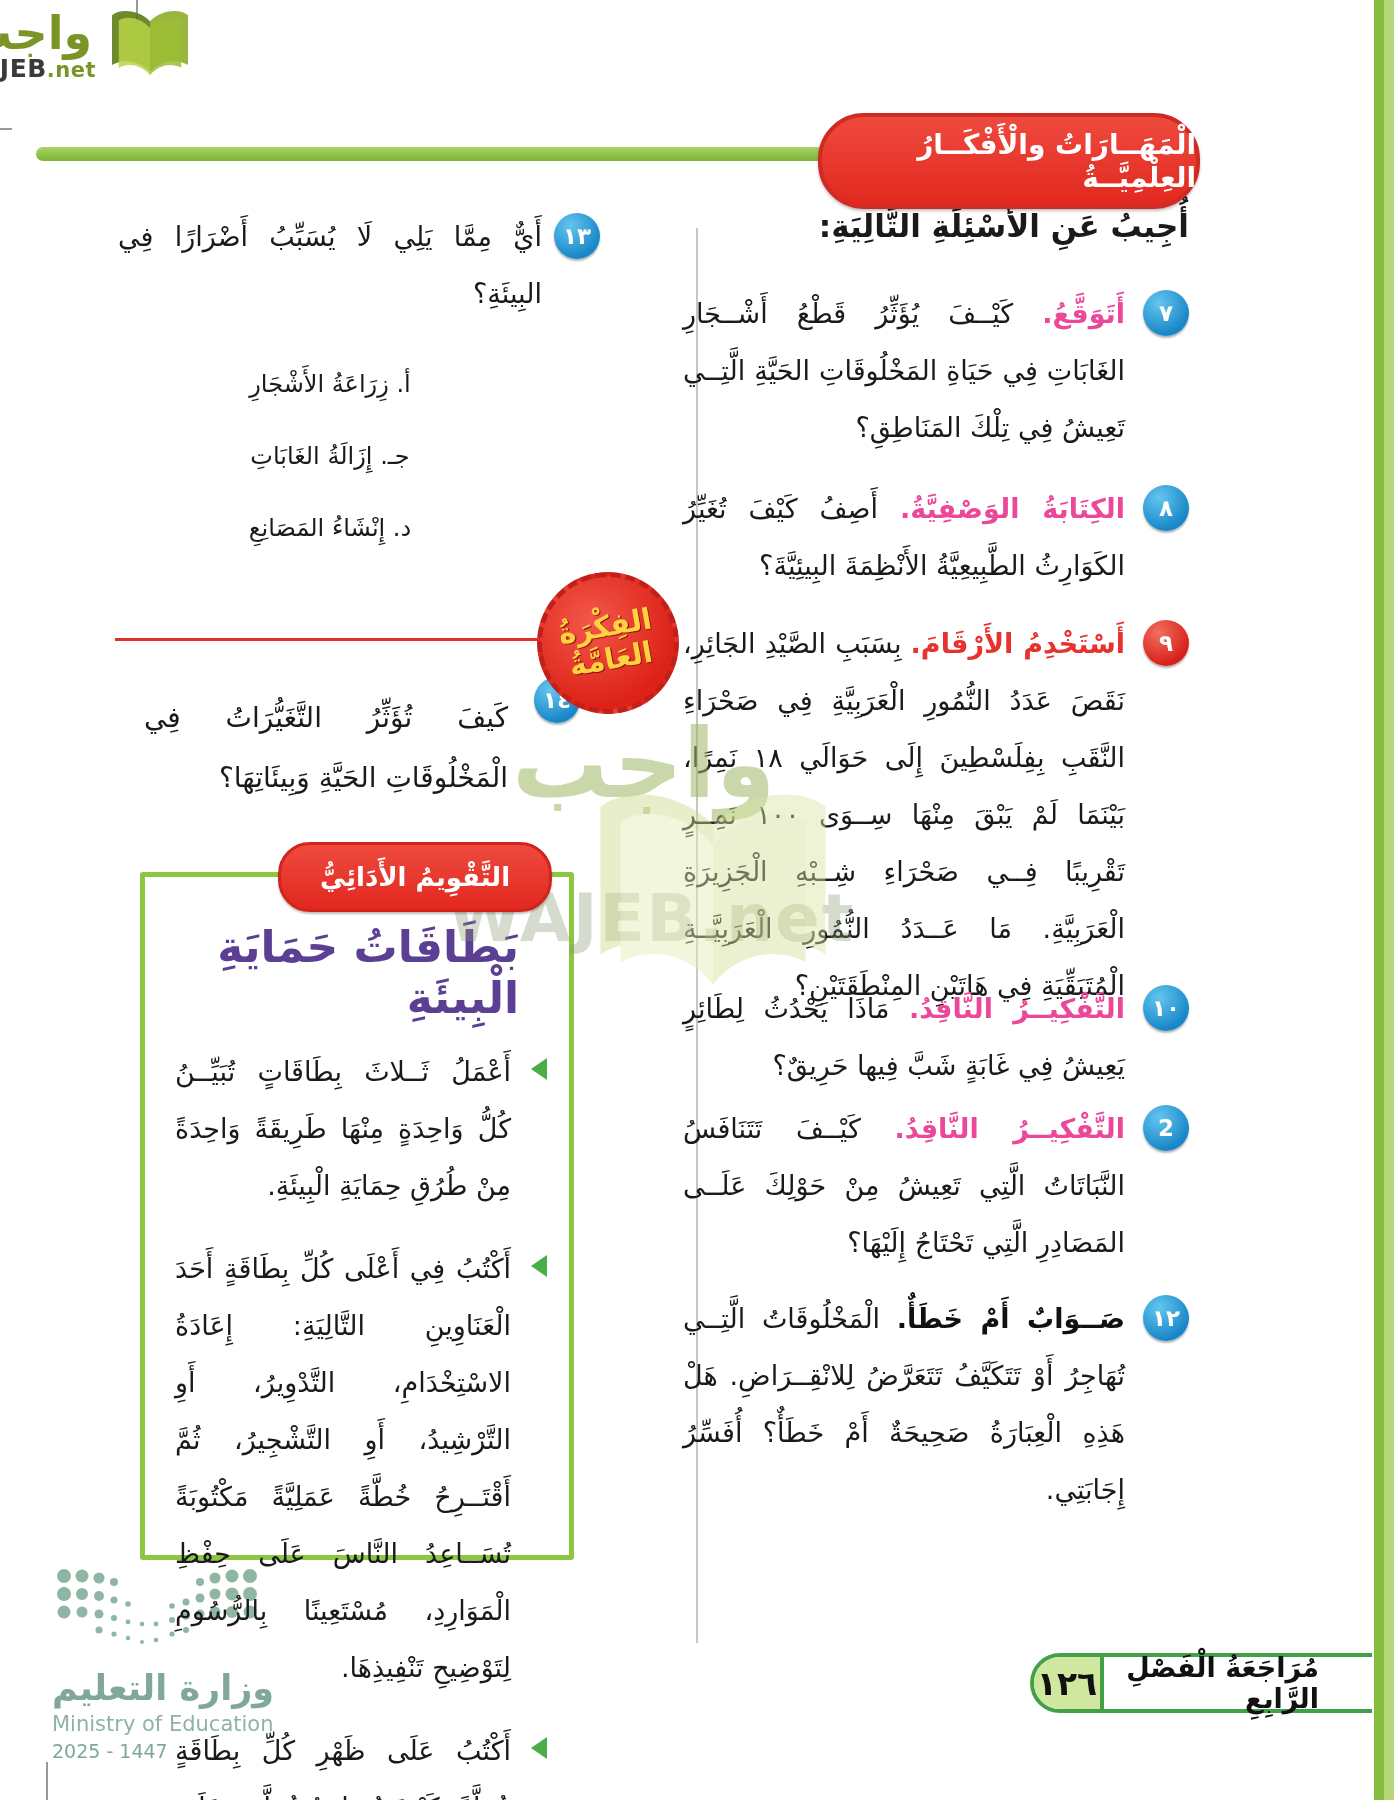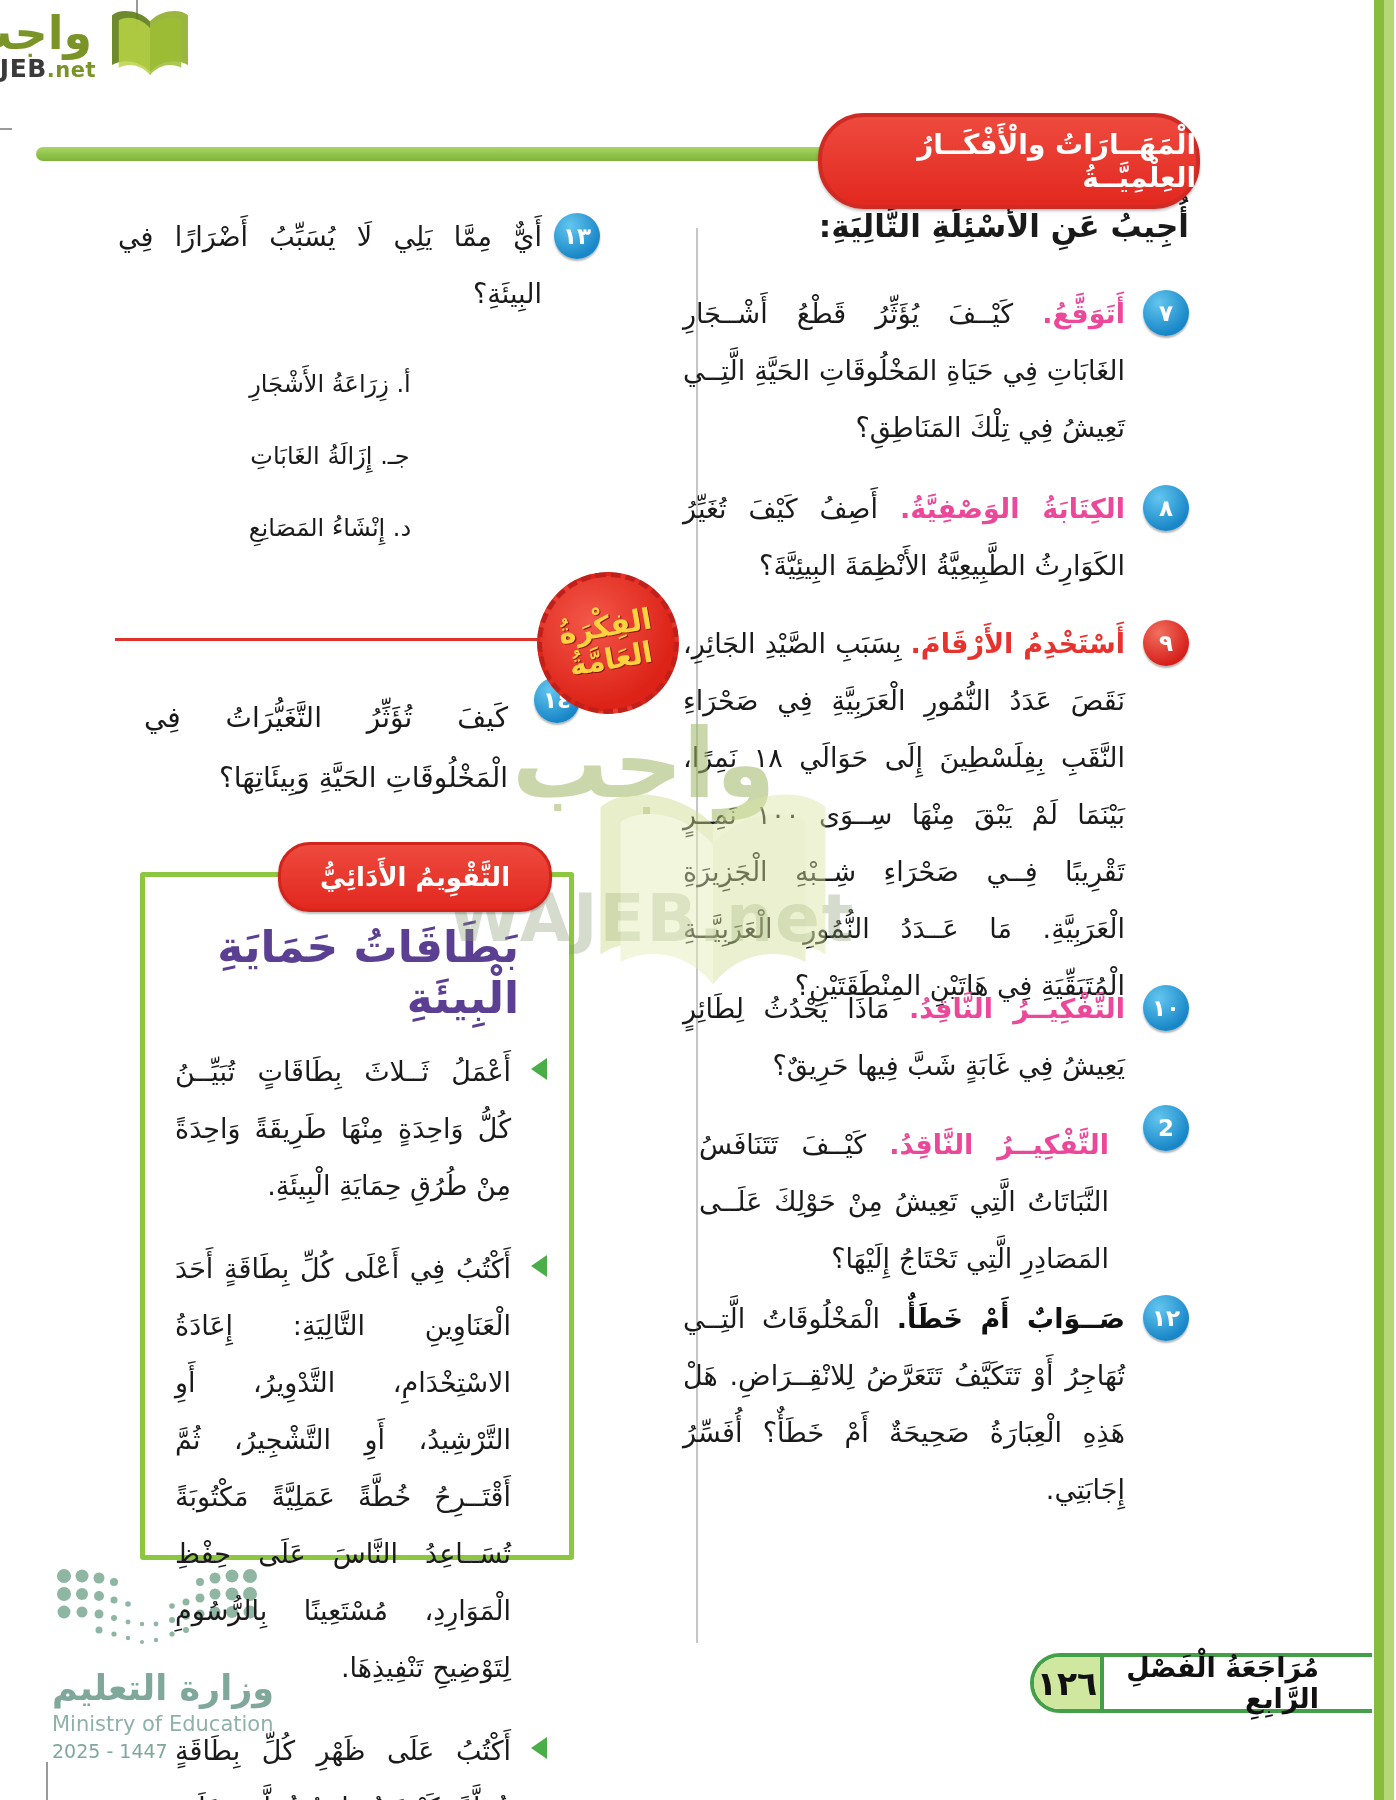--- a/index.html
+++ b/index.html
@@ -159,21 +159,21 @@
     <p class="qtext" style="margin:0;"><span class="lead red">أَسْتَخْدِمُ الأَرْقَامَ.</span> <span>بِسَبَبِ الصَّيْدِ الجَائِرِ، نَقَصَ عَدَدُ النُّمُورِ الْعَرَبِيَّةِ فِي صَحْرَاءِ النَّقَبِ بِفِلَسْطِينَ إِلَى حَوَالَي ١٨ نَمِرًا، بَيْنَمَا لَمْ يَبْقَ مِنْهَا سِــوَى ١٠٠ نَمِــرٍ تَقْرِيبًا فِــي صَحْرَاءِ شِــبْهِ الْجَزِيرَةِ الْعَرَبِيَّةِ. مَا عَــدَدُ النُّمُورِ الْعَرَبِيَّــةِ الْمُتَبَقِّيَةِ فِي هَاتَيْنِ المِنْطَقَتَيْنِ؟</span></p>
   </div>
 
   <div class="qblock rc" style="top:980px;">
     <span class="qnum blue">١٠</span>
     <p class="qtext" style="margin:0;"><span class="lead blue">التَّفْكِيــرُ النَّاقِدُ.</span> <span>مَاذَا يَحْدُثُ لِطَائِرٍ يَعِيشُ فِي غَابَةٍ شَبَّ فِيها حَرِيقٌ؟</span></p>
   </div>
 
   <div class="qblock rc" style="top:1100px;">
     <span class="qnum blue">2</span>
-    <p class="qtext" style="margin:16px;"><span class="lead blue">التَّفْكِيــرُ النَّاقِدُ.</span> <span>كَيْــفَ تَتَنَافَسُ النَّبَاتَاتُ الَّتِي تَعِيشُ مِنْ حَوْلِكَ عَلَــى المَصَادِرِ الَّتِي تَحْتَاجُ إِلَيْهَا؟</span></p>
+    <p class="qtext" style="margin:0;"><span class="lead blue">التَّفْكِيــرُ النَّاقِدُ.</span> <span>كَيْــفَ تَتَنَافَسُ النَّبَاتَاتُ الَّتِي تَعِيشُ مِنْ حَوْلِكَ عَلَــى المَصَادِرِ الَّتِي تَحْتَاجُ إِلَيْهَا؟</span></p>
   </div>
 
   <div class="qblock rc" style="top:1290px;">
     <span class="qnum blue">١٢</span>
     <p class="qtext" style="margin:0;"><span class="lead black">صَــوَابٌ أَمْ خَطَأٌ.</span> <span>الْمَخْلُوقَاتُ الَّتِــي تُهَاجِرُ أَوْ تَتَكَيَّفُ تَتَعَرَّضُ لِلانْقِــرَاضِ. هَلْ هَذِهِ الْعِبَارَةُ صَحِيحَةٌ أَمْ خَطَأٌ؟ أُفَسِّرُ إِجَابَتِي.</span></p>
   </div>
 
   <div class="qblock" id="q13">
     <span class="qnum blue">١٣</span>
     <p class="qtext" style="margin:0;">أَيٌّ مِمَّا يَلِي لَا يُسَبِّبُ أَضْرَارًا فِي البِيئَةِ؟</p>

